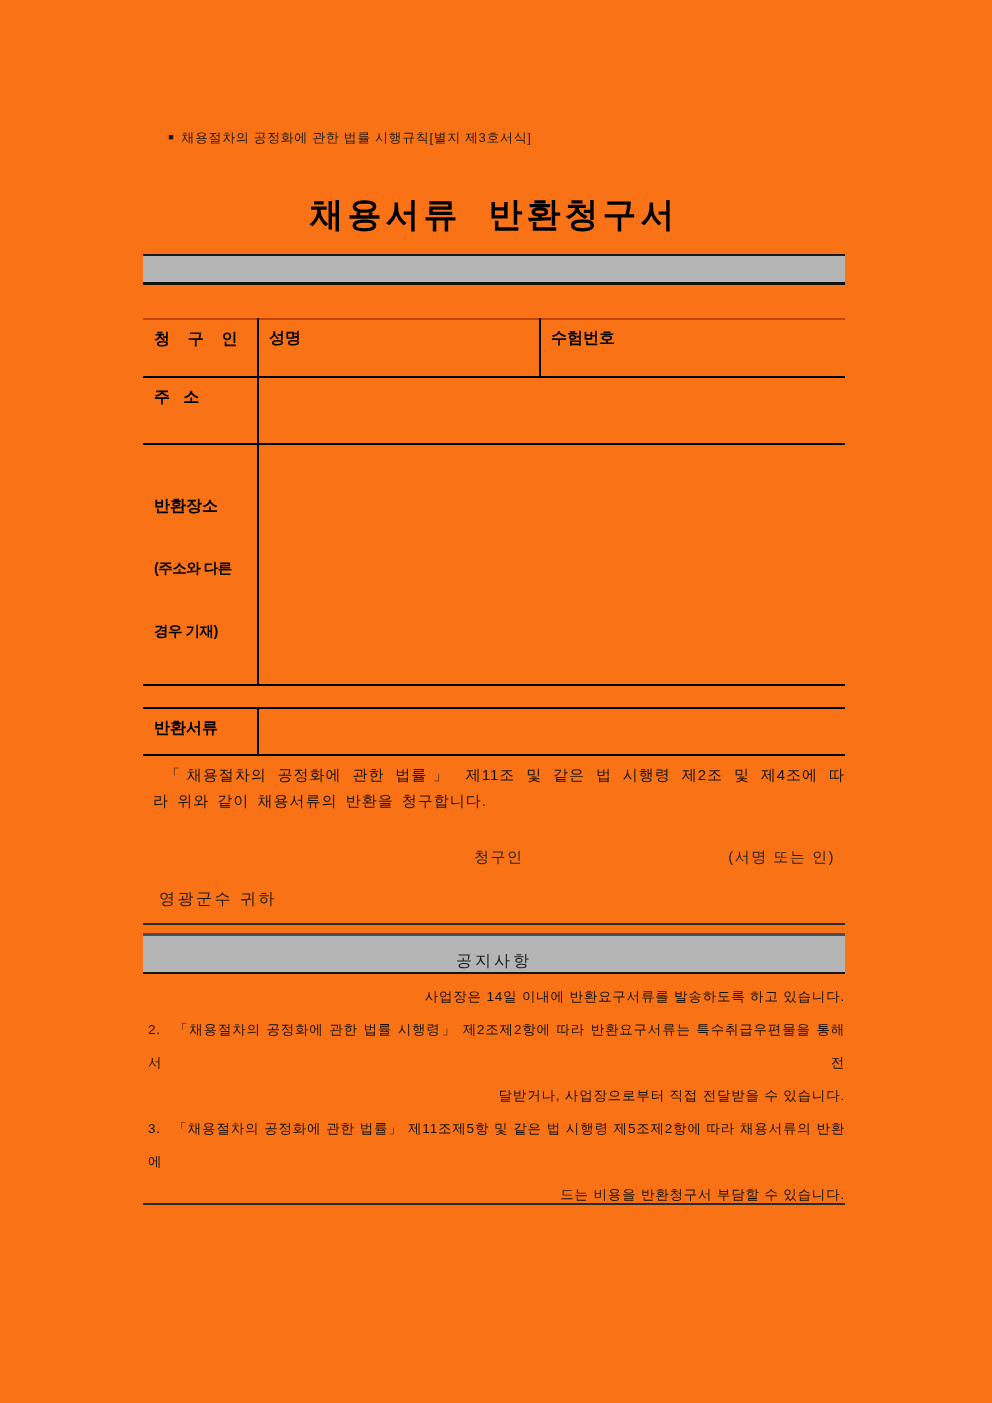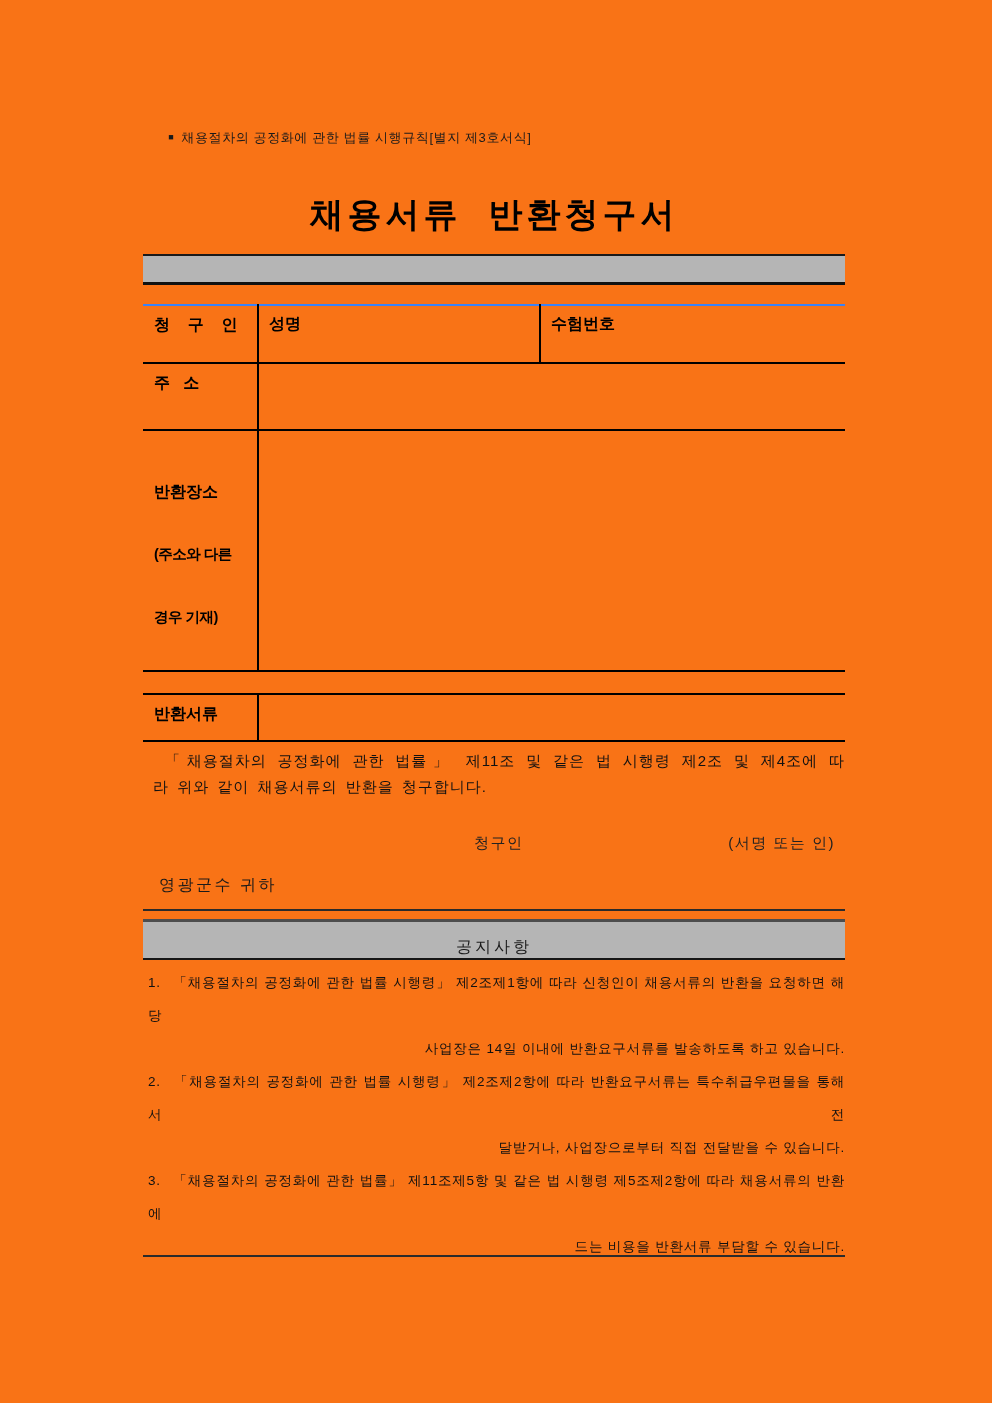--- a/index.html
+++ b/index.html
@@ -48,21 +48,21 @@
   .bar-top {
     margin-top: 16px;
     height: 31px;
     background: #b5b5b5;
     border-top: 2px solid #1a1a1a;
     border-bottom: 3px solid #111111;
   }
 
   
   table { border-collapse: collapse; width: 702px; table-layout: fixed; }
-  .t1 { margin-top: 19px; border-top: 2px solid #3b82f6; }
+  .t1 { margin-top: 33px; border-top: 2px solid #c2410c; }
   .t1 td { border-bottom: 2px solid #000; vertical-align: top; }
   .t2 { margin-top: 21px; border-top: 2px solid #000; }
   .t2 td { border-bottom: 2px solid #000; vertical-align: top; }
   td.lab {
     width: 115px;
     border-right: 2px solid #000;
     font-weight: bold;
     font-size: 16px;
     padding: 8px 4px 0 11px;
     white-space: pre-wrap;
@@ -207,24 +207,23 @@
 
     <div class="addressee">영광군수 귀하</div>
 
     <div class="sep"></div>
 
     <div class="notice-bar">
       <span>공지사항</span>
     </div>
 
     <div class="notices">
-      <div class="nline first"><span class="no">1.</span><span>「채용절차의 공정화에 관한 법률 시행령」  제2조제1항에 따라 신청인이 채용서류의 반환을 요청하면 해당</span></div>
       <div class="nline cont">사업장은 14일 이내에 반환요구서류를 발송하도록 하고 있습니다.</div>
       <div class="nline first"><span class="no">2.</span><span>「채용절차의 공정화에 관한 법률 시행령」  제2조제2항에 따라 반환요구서류는 특수취급우편물을 통해서 전</span></div>
       <div class="nline cont">달받거나, 사업장으로부터 직접 전달받을 수 있습니다.</div>
       <div class="nline first"><span class="no">3.</span><span>「채용절차의 공정화에 관한 법률」  제11조제5항 및 같은 법 시행령 제5조제2항에 따라 채용서류의 반환에</span></div>
-      <div class="nline cont">드는 비용을 반환서류 부담할 수 있습니다.</div>
+      <div class="nline cont">드는 비용을 반환청구서 부담할 수 있습니다.</div>
     </div>
 
     <div class="notice-end"></div>
 
   </div>
 </div>
 
 </body></html>

